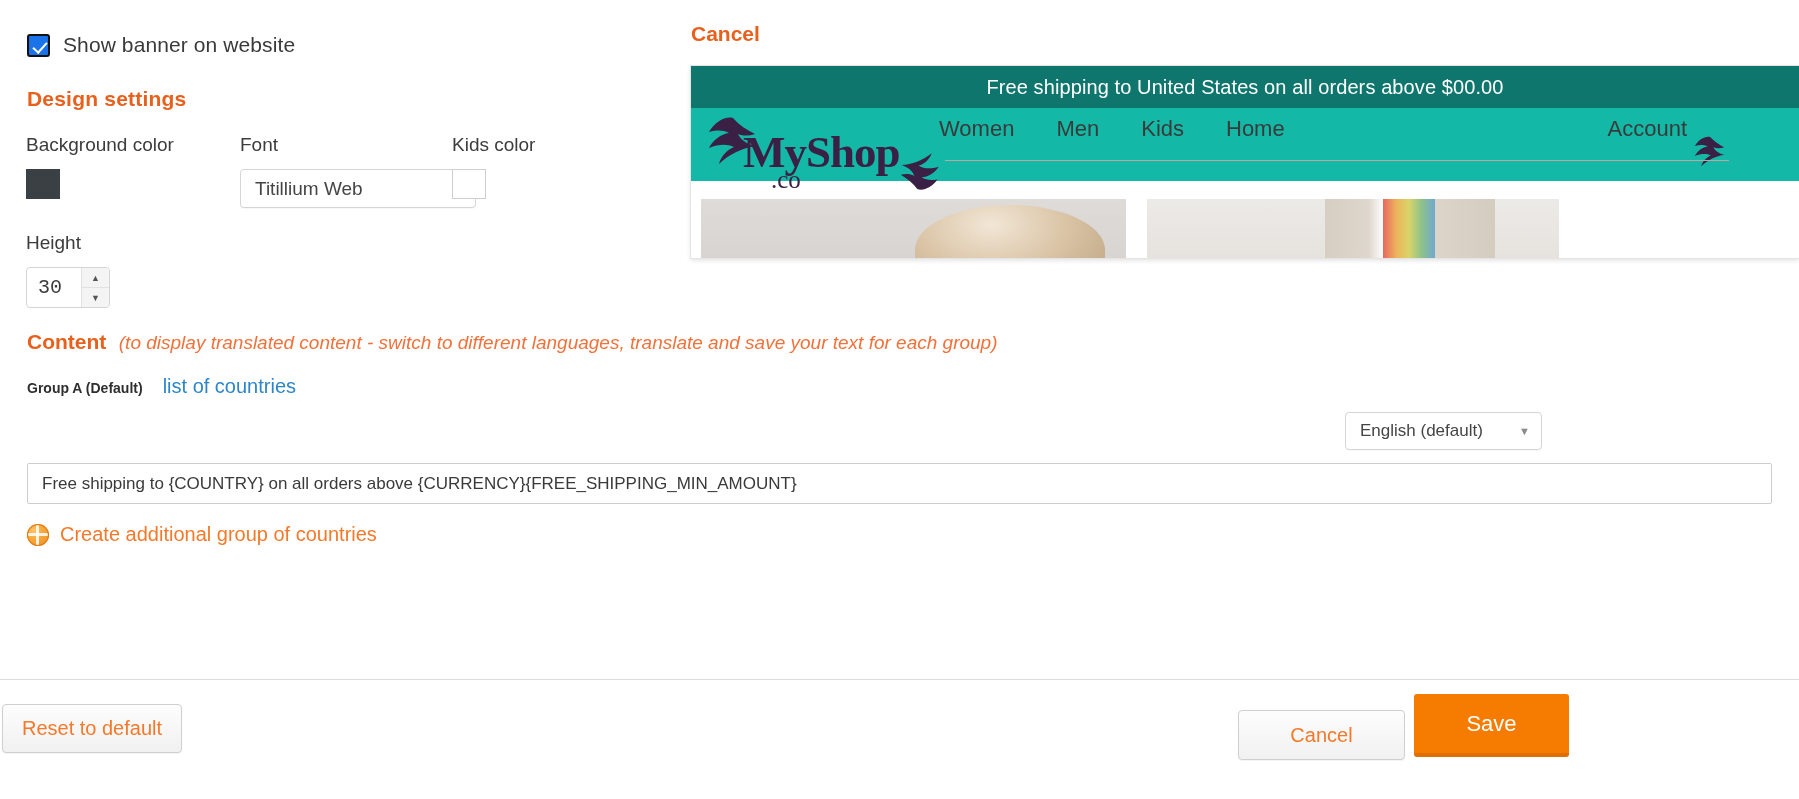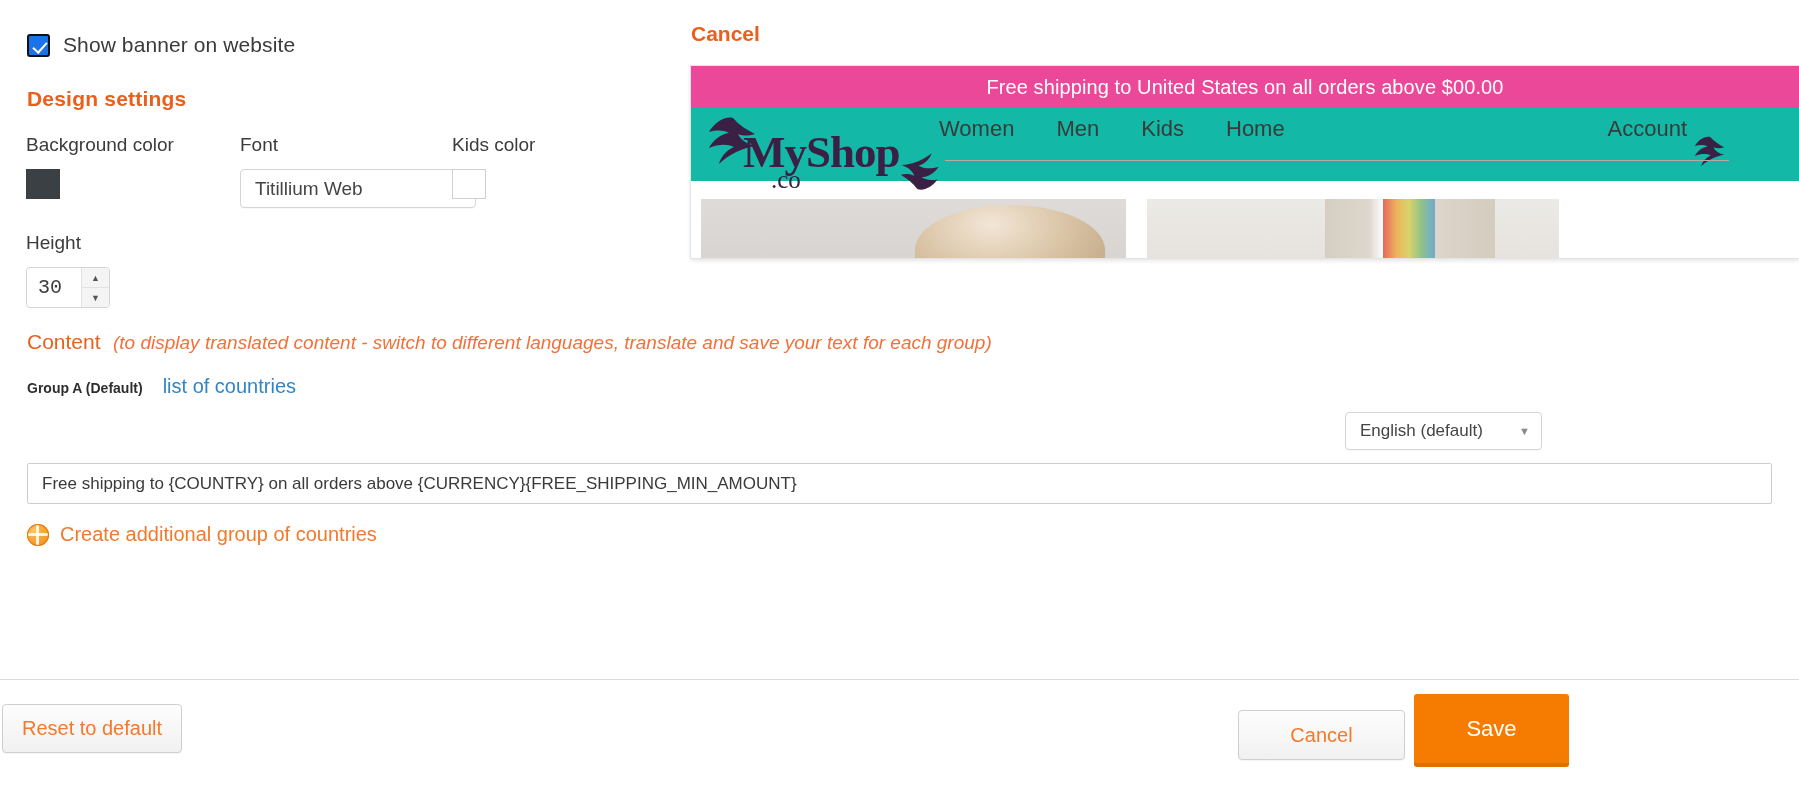--- a/index.html
+++ b/index.html
@@ -71,21 +71,21 @@
     font-family:Liberation Mono, monospace; background:transparent;
   }
   .spin-btns { width:28px; display:flex; flex-direction:column; background:#f4f4f4;
                border-left:1px solid #e2e2e2; }
   .spin-btn { flex:1; display:flex; align-items:center; justify-content:center;
               font-size:9px; color:#555; }
   .spin-btn.up { border-bottom:1px solid #e2e2e2; }
 
   
   #content-head { position:absolute; left:27px; top:330px; white-space:nowrap; }
-  #content-head .ct { font-size:21px; font-weight:normal; color:#e8601c;margin-top:29px; }
+  #content-head .ct { font-size:21px; font-weight:bold; color:#e8601c;margin-top:29px; }
   #content-head .ct-note {
     font-size:19px; font-style:italic; color:#f2713a; margin-left:8px;
     font-family:"Liberation Sans Narrow","Liberation Sans", sans-serif;
   }
 
   #group-row { position:absolute; left:27px; top:375px; display:flex; align-items:baseline; }
   #group-label { font-size:14px; font-weight:bold; color:#2e2e2e; }
   #countries-link { font-size:20px; color:#2e86c9; margin-left:20px; cursor:pointer; }
 
   #lang-select { left:1345px; top:412px; width:197px; height:38px; font-size:17px; }
@@ -109,21 +109,21 @@
 
   
   #preview-title { position:absolute; left:691px; top:22px; font-size:21px; font-weight:bold; color:#e8601c; }
 
   #preview-frame {
     position:absolute; left:691px; top:66px; width:1108px; height:192px;
     background:#fff; overflow:hidden;
     box-shadow:0 0 0 1px #e4e4e4, 0 2px 5px rgba(0,0,0,.14);
   }
   #preview-banner {
-    height:42px; background:#ec4899; color:#ffffff;
+    height:42px; background:#0f766e; color:#ffffff;
     display:flex; align-items:center; justify-content:center;
     font-size:20px; letter-spacing:.1px;
     font-family:"Liberation Sans Narrow","Liberation Sans", sans-serif;
   }
   #preview-header { position:relative; height:73px; background:#14b8a6; }
 
   .logo-wrap { position:absolute; left:12px; top:6px; width:228px; height:82px; }
   .logo-text {
     position:absolute; left:40px; top:16px;
     font-family:"Liberation Serif", serif; font-weight:bold;
@@ -170,21 +170,21 @@
     font-size:20px; border-radius:4px; cursor:pointer; user-select:none;
   }
   .btn-light {
     background:linear-gradient(180deg,#fdfdfd 0%,#f1f1f1 100%);
     border:1px solid #cfcfcf; color:#f4792a;
     box-shadow:0 1px 1px rgba(0,0,0,.05);
   }
   #reset-btn  { left:2px;  top:704px; width:180px; height:49px; }
   #cancel-btn { left:1238px; top:710px; width:167px; height:50px; }
   #save-btn {
-    left:1414px; top:694px; width:155px; height:73px;
+    left:1414px; top:694px; width:155px; height:63px;
     background:#f57c00; color:#ffffff; font-size:22px; border-radius:3px;
     border-bottom:4px solid #de6f00;
   }
   #save-btn { width:155px; }
 </style>
 </head>
 <body>
 
 <div id="panel">
  <div id="panel-inner">

